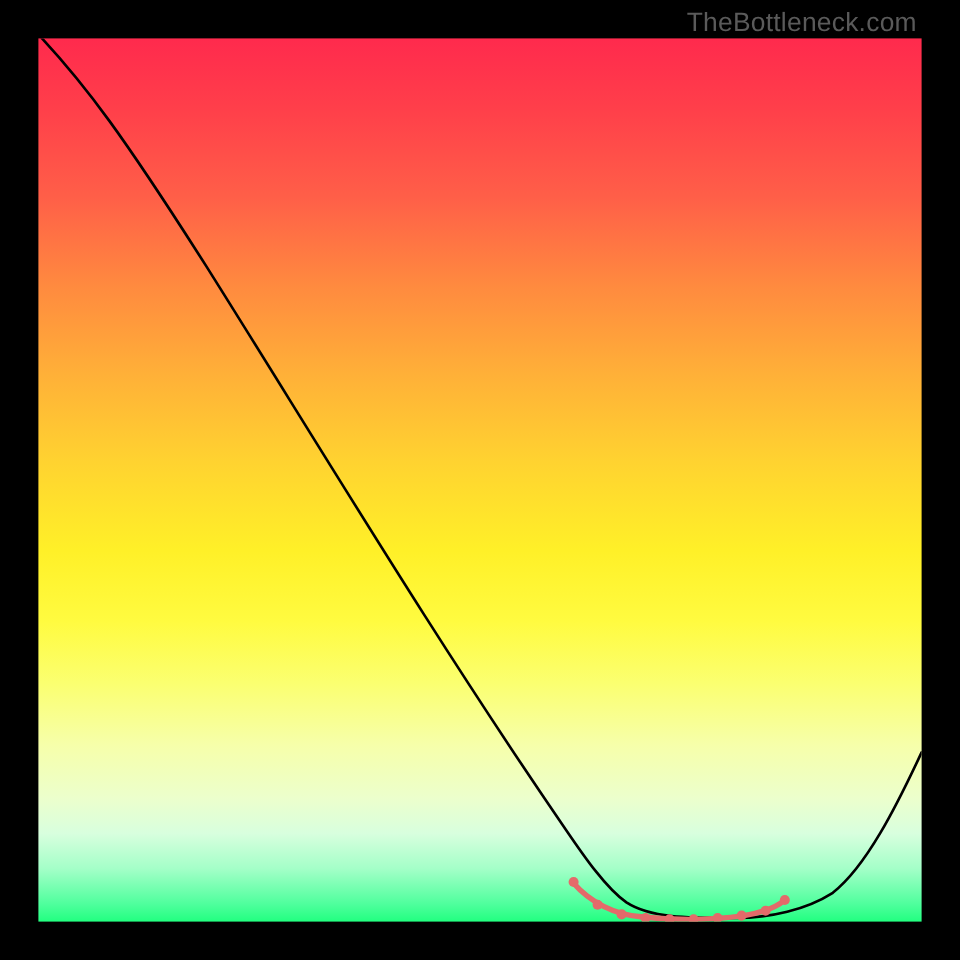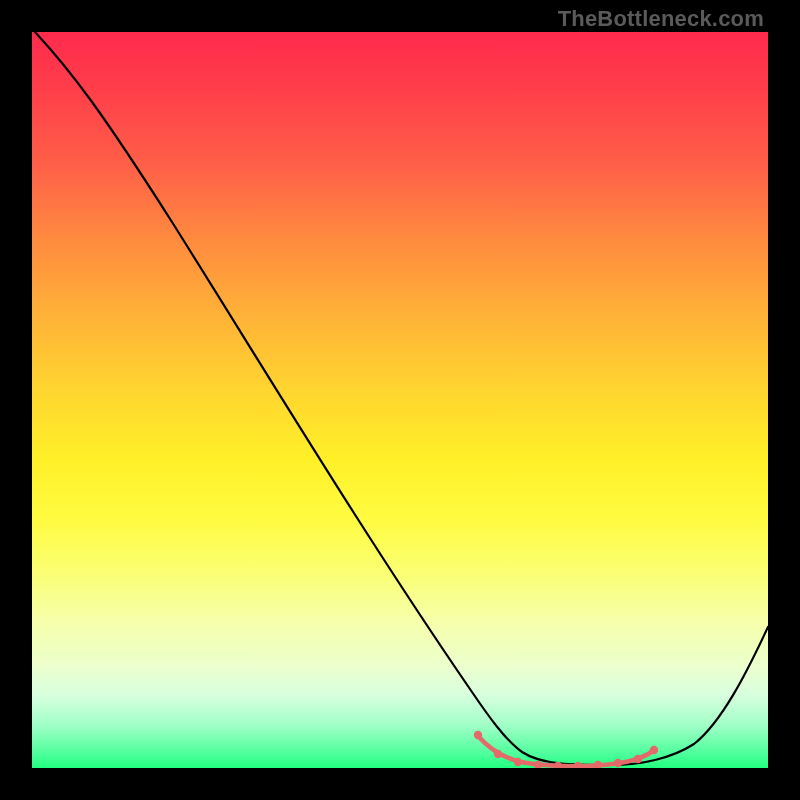--- a/index.html
+++ b/index.html
@@ -33,21 +33,21 @@
       #a4ffc8 94%,
       #4fff9d 98%,
       #22ff80 100%
     );
   }
   .watermark {
     position: absolute;
     top: 6px;
     right: 36px;
     font-size: 22px;
-    font-weight: 700;
+    font-weight: 400;
     color: #5a5a5a;
     letter-spacing: 0.2px;
     text-align: right;
   }
   svg.curve {
     position: absolute;
     left: 0; top: 0;
     width: 100%; height: 100%;
   }
 </style>

